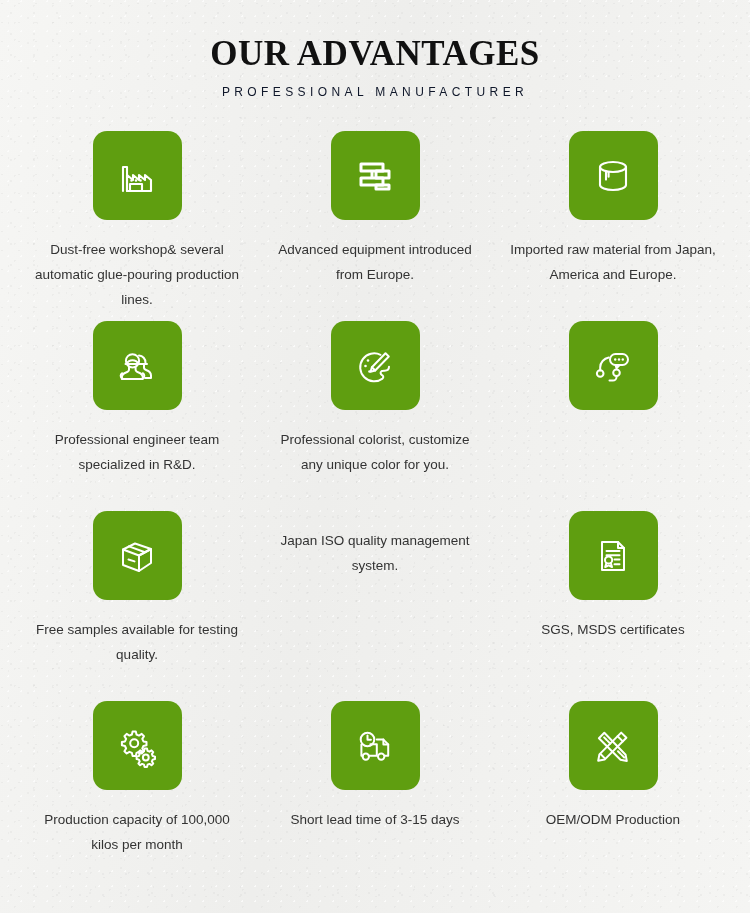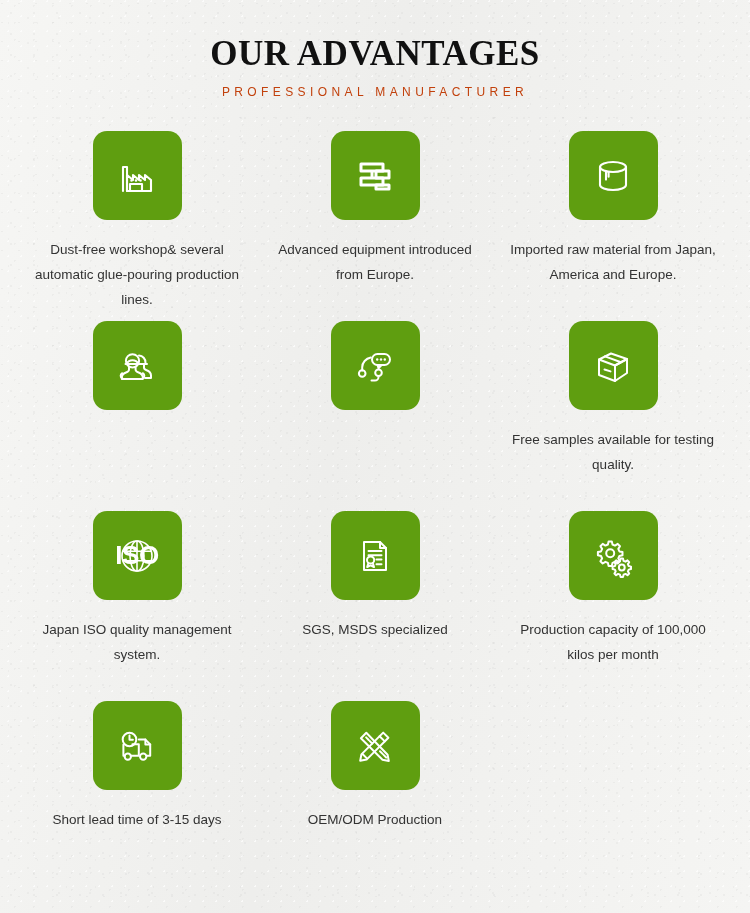--- a/index.html
+++ b/index.html
@@ -50,21 +50,21 @@
     font-weight: bold;
     font-size: 35px;
     letter-spacing: 0.5px;
     color: #111111;
     line-height: 1.12;
   }
   .subtitle {
     margin-top: 12px;
     font-size: 12px;
     letter-spacing: 4.4px;
-    color: #c2410c;
+    color: #0f172a;
     font-weight: normal;
   }
 
   
   .grid {
     margin-top: 32px;
     display: grid;
     grid-template-columns: repeat(3, 1fr);
     row-gap: 0px;
     padding: 0 18px;
@@ -175,22 +175,38 @@
             <path d="M24.5 21 h8.5"></path>
             <path d="M30 21.5 v3.2 c0 1.4 1.2 2 2.6 2.5 c2.6 1 4.4 2.2 4.4 5.2 v2.6 h-6"></path>
             <path d="M11.5 21 h14"></path>
             <circle cx="18.5" cy="17.8" r="6.6"></circle>
             <path d="M12.6 20.9 a6.6 6.6 0 0 1 11.8 0"></path>
             <path d="M15 24.2 v2.6 c0 1.5 -1.4 2.1 -3 2.7 c-2.6 1 -4.2 2.3 -4.2 5.1 v1.5 h21 v-1.5 c0 -2.8 -1.6 -4.1 -4.2 -5.1 c-1.6 -0.6 -3 -1.2 -3 -2.7 v-2.6"></path>
             <path d="M8.3 30.2 a4.6 3.4 0 0 0 0 5.2 M28.7 30.2 a4.6 3.4 0 0 1 0 5.2"></path>
           </svg>
         </span>
       </div>
-    </div>
-
+      <div class="caption">Professional engineer team specialized in R&amp;D.</div>
+    </div>
+
+    <div class="cell">
+      <div class="icon-tile" style="background-color: rgb(95, 158, 16);">
+        <span>
+          <svg width="46" height="46" viewBox="0 0 46 46" fill="none" stroke="#ffffff" stroke-width="2" stroke-linecap="round" stroke-linejoin="round">
+            <path d="M28.5 11.8 A14 14 0 1 0 30.5 35.6 c1.4 -1.2 0.7 -3 -0.6 -3.6 c-1.6 -0.8 -1.8 -2.8 -0.4 -3.8 c0.9 -0.6 2 -0.5 3.1 -0.5 c2.6 0 4.4 -1.6 4.4 -3.9"></path>
+            <circle cx="16" cy="17.5" r="1.3" fill="#ffffff" stroke="none"></circle>
+            <circle cx="13.5" cy="23" r="1.3" fill="#ffffff" stroke="none"></circle>
+            <circle cx="17.5" cy="28.5" r="1.3" fill="#ffffff" stroke="none"></circle>
+            <path d="M33.5 10.2 l3.3 3.3 l-13.6 14 l-4.6 1.3 l1.3 -4.6 Z"></path>
+            <path d="M19.9 24.2 l3.3 3.3"></path>
+          </svg>
+        </span>
+      </div>
+      <div class="caption">Professional colorist, customize any unique color for you.</div>
+    </div>
 
     <div class="cell">
       <div class="icon-tile" style="background-color: rgb(95, 158, 16);">
         <span>
           <svg width="46" height="46" viewBox="0 0 46 46" fill="none" stroke="#ffffff" stroke-width="2" stroke-linecap="round" stroke-linejoin="round">
             <rect x="20" y="11" width="18" height="11" rx="5.5"></rect>
             <path d="M25.5 22 l1 3.3 l3 -3.3"></path>
             <circle cx="25.2" cy="16.5" r="1.2" fill="#ffffff" stroke="none"></circle>
             <circle cx="29" cy="16.5" r="1.2" fill="#ffffff" stroke="none"></circle>
             <circle cx="32.8" cy="16.5" r="1.2" fill="#ffffff" stroke="none"></circle>
@@ -212,50 +228,37 @@
             <path d="M25 22.5 L37 16 V30 L25 38"></path>
             <path d="M15 13.4 L31 19.2"></path>
             <path d="M14.5 26.5 l6 1.9"></path>
           </svg>
         </span>
       </div>
       <div class="caption">Free samples available for testing quality.</div>
     </div>
 
     <div class="cell">
-      <div class="icon-tile" style="background-color: rgb(95, 158, 16);">
-        <span>
-          <svg width="52" height="52" viewBox="0 0 52 52" fill="none">
-            <g stroke="#ffffff" stroke-width="1.6" fill="none">
-              <circle cx="26" cy="26" r="15"></circle>
-              <ellipse cx="26" cy="26" rx="7" ry="15"></ellipse>
-              <path d="M11.6 21.2 h28.8 M11.6 30.8 h28.8"></path>
-              <path d="M26 11 v30"></path>
-            </g>
-            <text class="iso-text" x="26" y="33.5" text-anchor="middle">ISO</text>
-          </svg>
-        </span>
-      </div>
       <div class="caption">Japan ISO quality management system.</div>
     </div>
 
     <div class="cell">
       <div class="icon-tile" style="background-color: rgb(95, 158, 16);">
         <span>
           <svg width="46" height="46" viewBox="0 0 46 46" fill="none" stroke="#ffffff" stroke-width="2" stroke-linecap="round" stroke-linejoin="round">
             <path d="M12 9 h16 l6 6 v22 h-22 Z"></path>
             <path d="M28 9 v6 h6"></path>
             <path d="M16.5 18 h13 M16.5 22.2 h13"></path>
             <path d="M24.5 26.6 h5 M24.5 31.2 h5"></path>
             <circle cx="18.6" cy="27" r="3.6"></circle>
             <path d="M16.4 30 l-1.2 4 l3.4 -1.6 l3.4 1.6 l-1.2 -4"></path>
           </svg>
         </span>
       </div>
-      <div class="caption">SGS, MSDS specialized</div>
+      <div class="caption">SGS, MSDS certificates</div>
     </div>
 
     <div class="cell">
       <div class="icon-tile" style="background-color: rgb(95, 158, 16);">
         <span>
           <svg width="46" height="46" viewBox="0 0 46 46" fill="none" stroke="#ffffff" stroke-width="2" stroke-linejoin="round" stroke-linecap="round">
             <path d="M18.6 8.4 l3.2 0 l0.7 3.1 l2.5 1.1 l2.7 -1.7 l2.3 2.3 l-1.7 2.7 l1.1 2.5 l3.1 0.7 l0 3.2 l-3.1 0.7 l-1.1 2.5 l1.7 2.7 l-2.3 2.3 l-2.7 -1.7 l-2.5 1.1 l-0.7 3.1 l-3.2 0 l-0.7 -3.1 l-2.5 -1.1 l-2.7 1.7 l-2.3 -2.3 l1.7 -2.7 l-1.1 -2.5 l-3.1 -0.7 l0 -3.2 l3.1 -0.7 l1.1 -2.5 l-1.7 -2.7 l2.3 -2.3 l2.7 1.7 l2.5 -1.1 Z"></path>
             <circle cx="20.2" cy="20.2" r="4"></circle>
             <path d="M30.6 25.6 l2.4 0 l0.6 2.3 l1.9 0.8 l2 -1.3 l1.7 1.7 l-1.3 2 l0.8 1.9 l2.3 0.6 l0 2.4 l-2.3 0.6 l-0.8 1.9 l1.3 2 l-1.7 1.7 l-2 -1.3 l-1.9 0.8 l-0.6 2.3 l-2.4 0 l-0.6 -2.3 l-1.9 -0.8 l-2 1.3 l-1.7 -1.7 l1.3 -2 l-0.8 -1.9 l-2.3 -0.6 l0 -2.4 l2.3 -0.6 l0.8 -1.9 l-1.3 -2 l1.7 -1.7 l2 1.3 l1.9 -0.8 Z"></path>
             <circle cx="31.8" cy="34.5" r="2.9"></circle>

